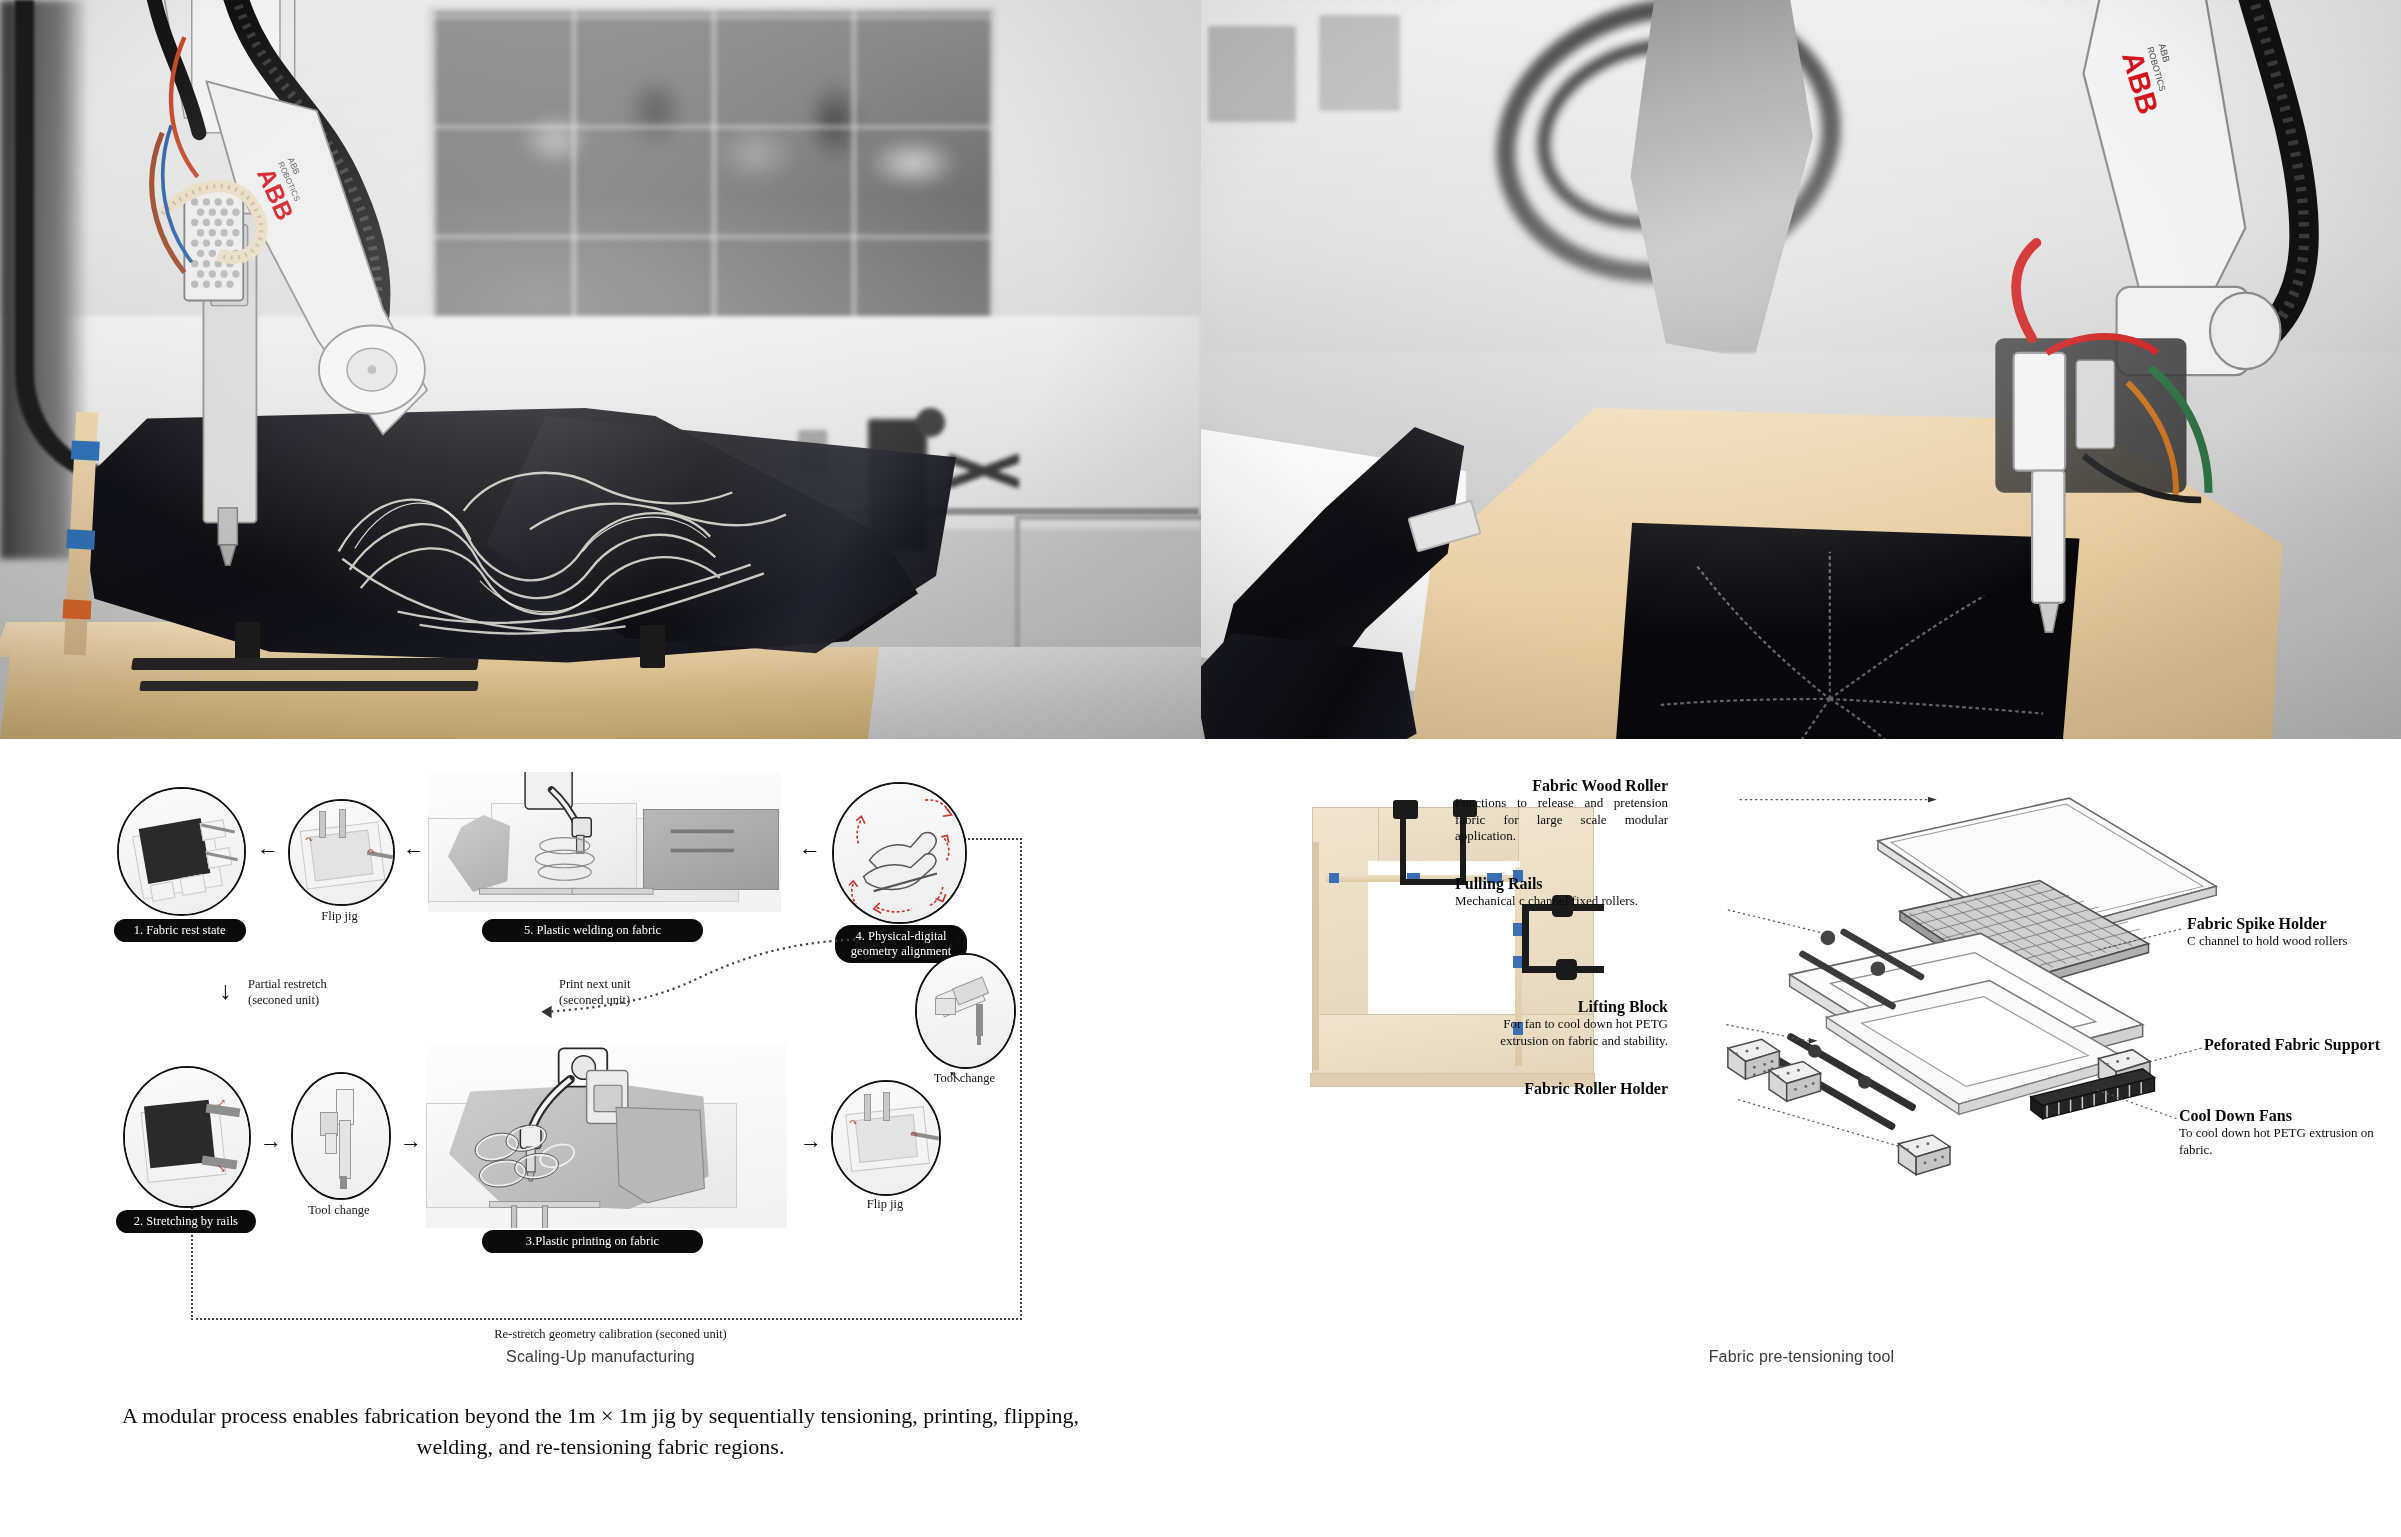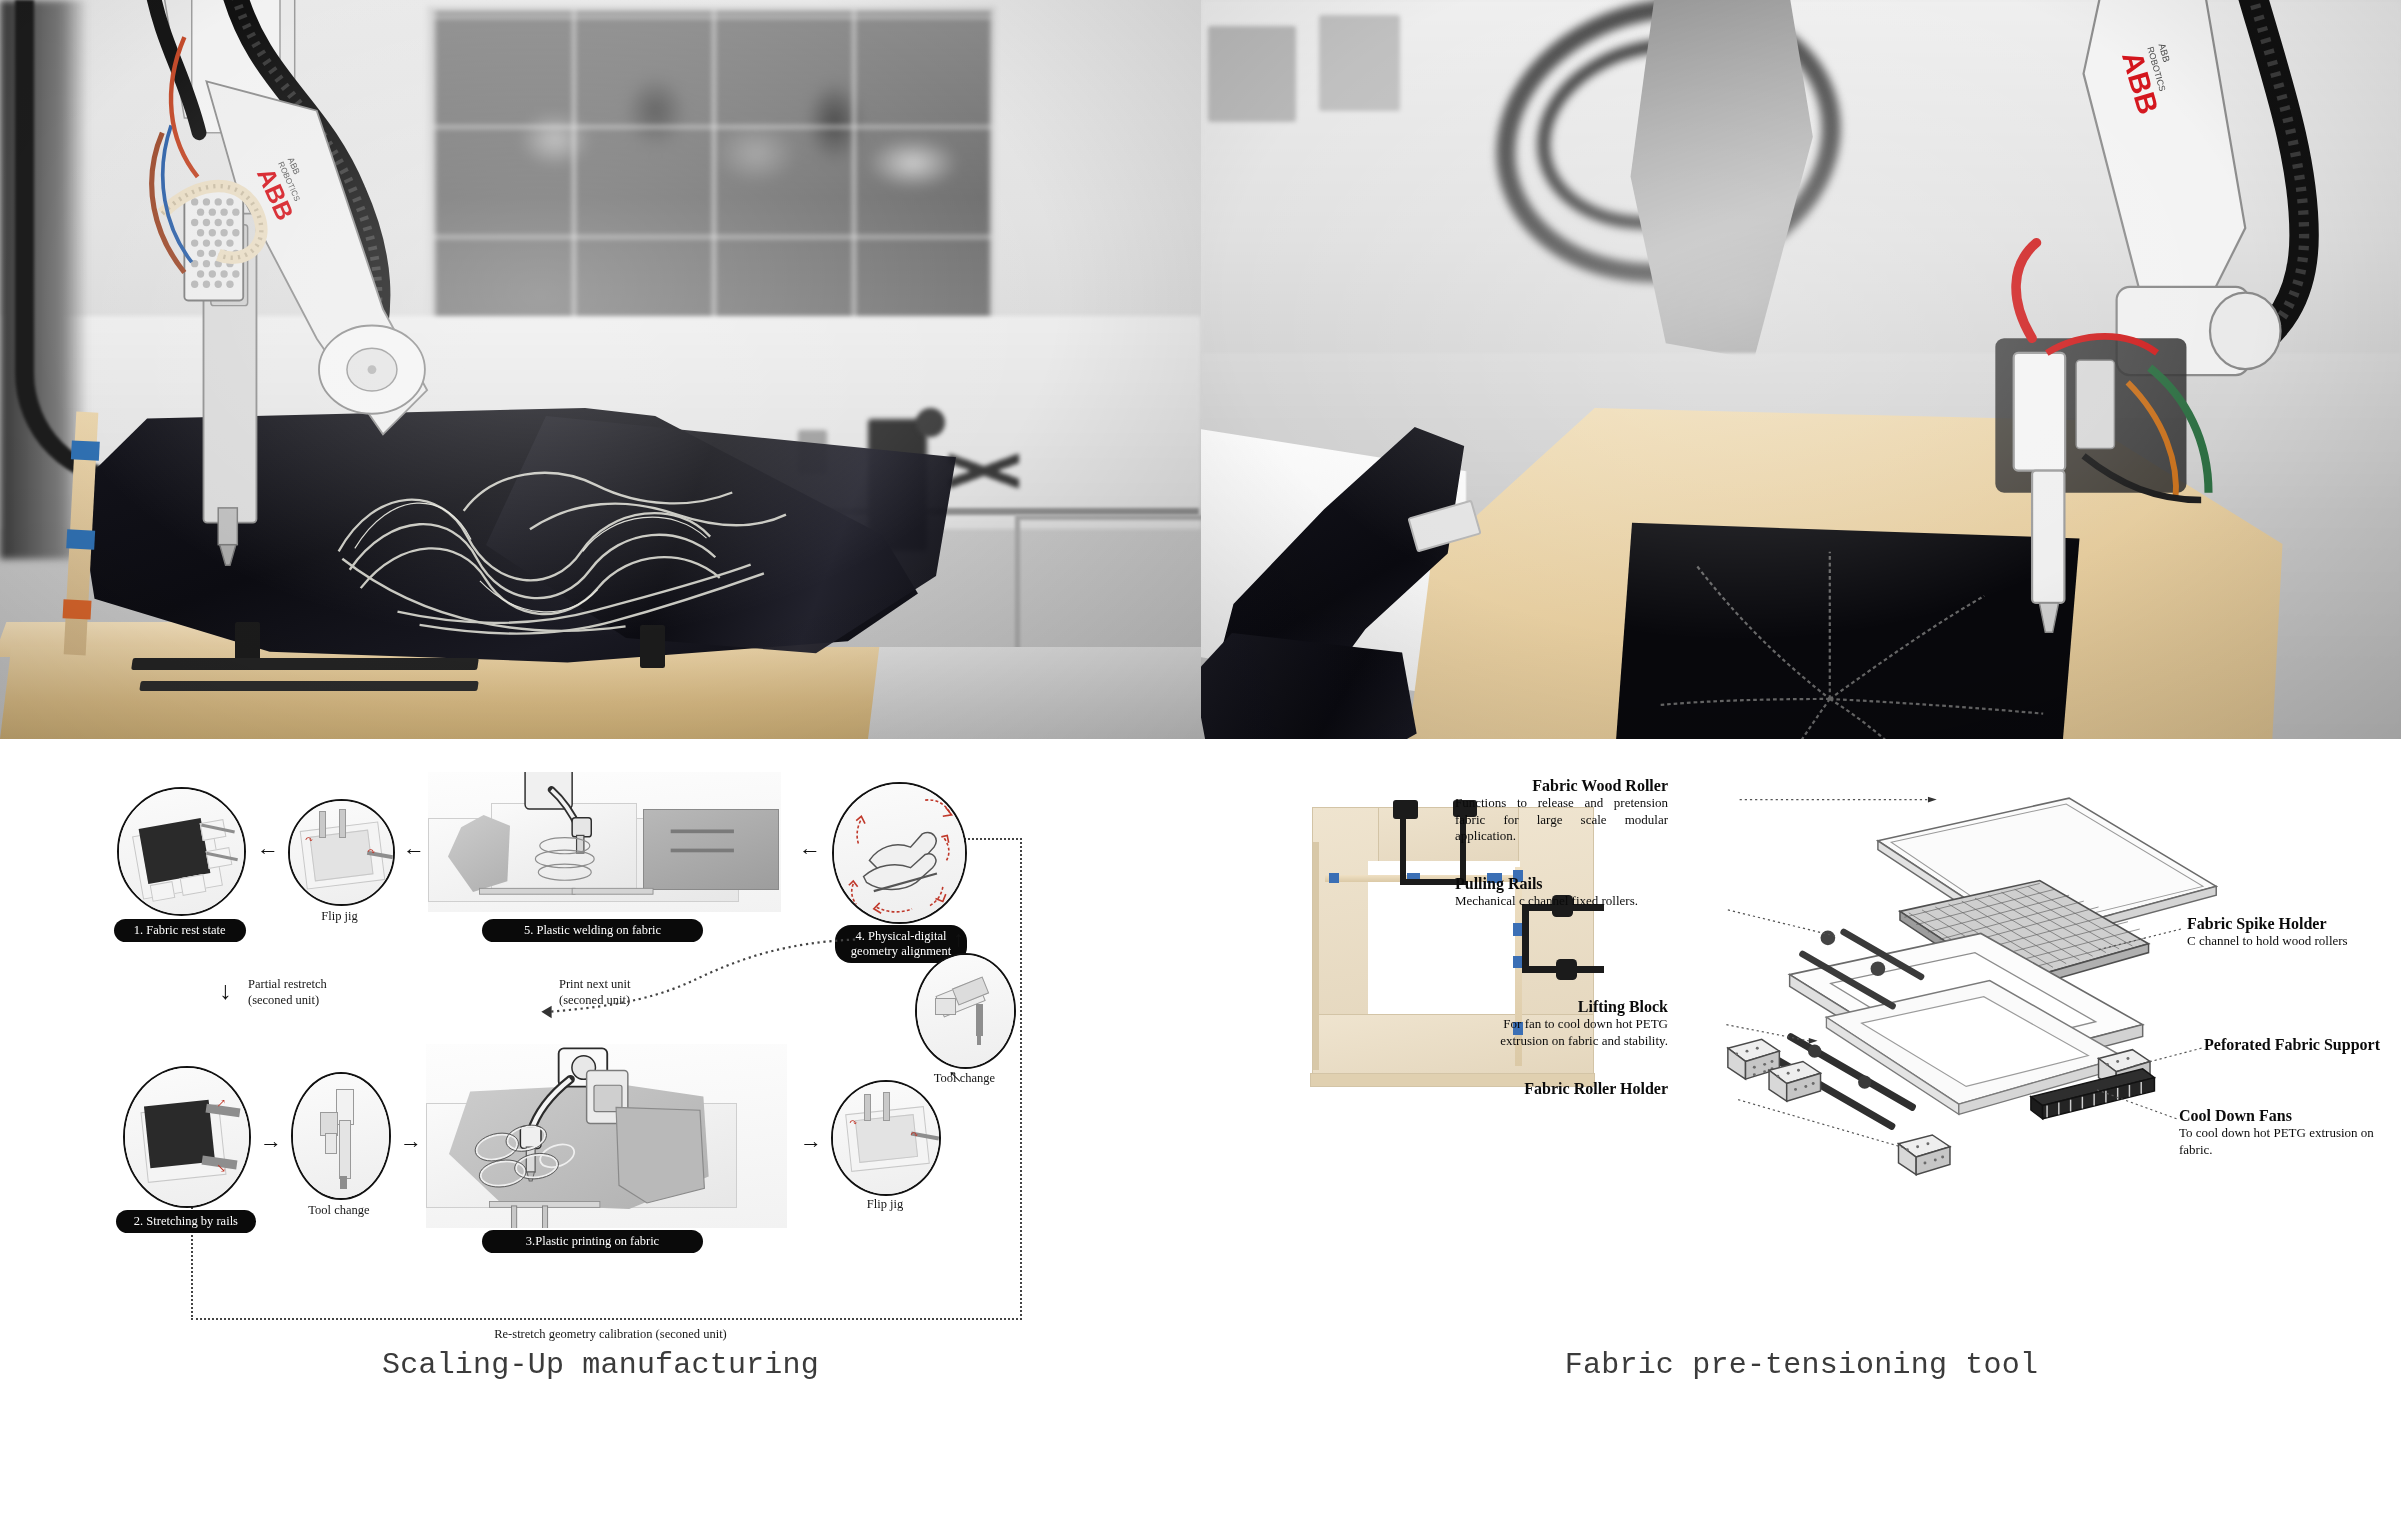--- a/index.html
+++ b/index.html
@@ -113,21 +113,21 @@
   
   .lower{position:absolute;left:0;top:739px;width:2401px;height:798px;background:#fff;}
 
   .panel{position:absolute;top:0;height:798px;}
   .panel-left{left:0;width:1201px;}
   .panel-right{left:1201px;width:1201px;}
 
   .fig-area{position:absolute;left:0;top:0;width:100%;height:611px;}
 
   .caption-block{position:absolute;left:0;width:100%;text-align:center;}
-  .fig-title{font-size:30px;color:#3b3b3b;font-family:Liberation Mono, monospace;
+  .fig-title{font-size:16px;color:#3b3b3b;font-family:Liberation Sans, sans-serif;
     letter-spacing:0.2px;}
   .fig-desc{font-size:22px;color:#0e0e0e;line-height:1.42;
     font-family:"Liberation Serif","DejaVu Serif",serif;}
   .fig-desc .w{display:block;}
 
   
   .flow{position:absolute;left:110px;top:33px;width:942px;height:559px;}
   .circ{position:absolute;border:2.9px solid #111;border-radius:50%;background:#fcfcfc;overflow:hidden;}
   .circ.thin{border-width:2.2px;}
   .ell{position:absolute;border:2.9px solid #111;border-radius:50%;background:#fcfcfc;overflow:hidden;}
@@ -584,20 +584,26 @@
             <path d="M512 6 C 420 10, 360 30, 300 58 C 250 82, 200 96, 96 104" fill="none" stroke="#444" stroke-width="3" stroke-dasharray="3 5"></path>
             <polygon points="100,96 86,104 100,113" fill="#333"></polygon>
           </svg>
 
           <div class="plainlabel" style="left:309px;top:555px;width:383px;">Re-stretch geometry calibration (seconed unit)</div>
         </div>
       </div>
 
       <div class="caption-block" style="top:609px;">
         <div class="fig-title">Scaling-Up manufacturing</div>
+      </div>
+      <div class="caption-block" style="top:661px;">
+        <div class="fig-desc">
+          <span class="w">A modular process enables fabrication beyond the 1m × 1m jig by sequentially tensioning, printing, flipping,</span>
+          <span class="w">welding, and re-tensioning fabric regions.</span>
+        </div>
       </div>
     </div>
 
     <div class="panel panel-right">
       <div class="fig-area">
 
         <div class="jig-photo">
           <div class="jig-board">
             <div class="jigw" style="left:14.7px;top:28px;width:280px;height:57px;"></div>
             <div class="jigw" style="left:14.7px;top:28px;width:65px;height:274px;"></div>

